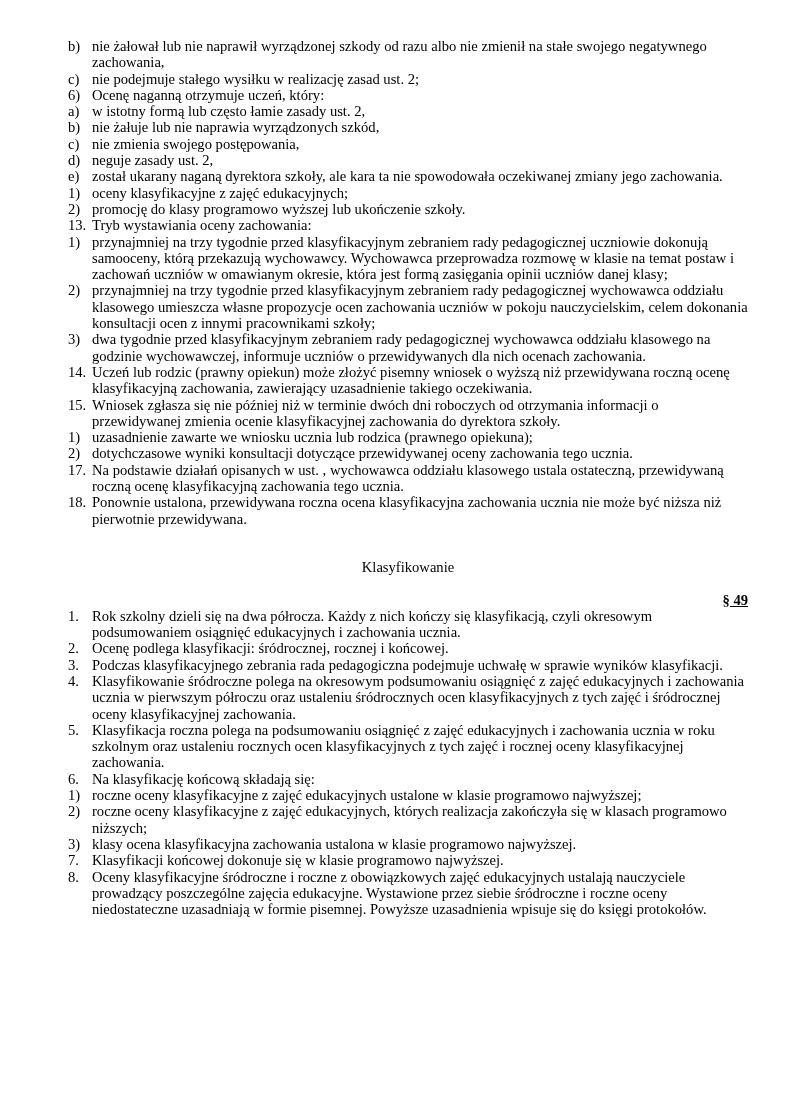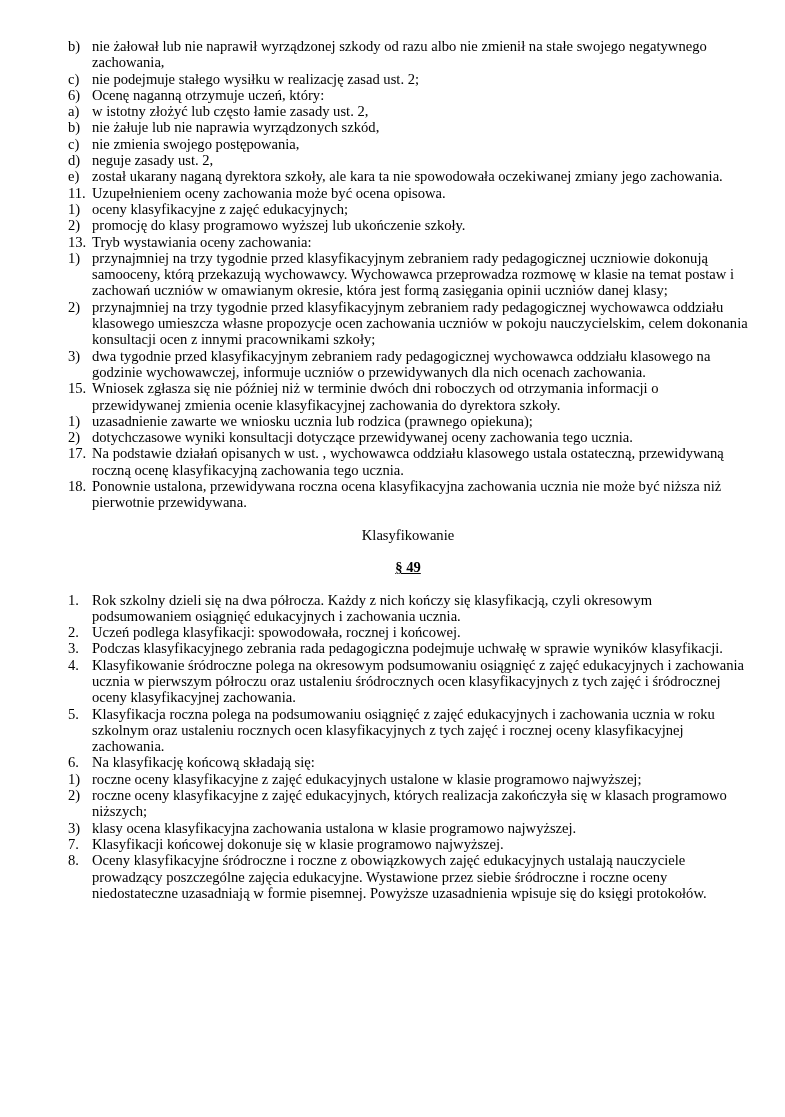--- a/index.html
+++ b/index.html
@@ -5,63 +5,59 @@
   html, body { margin: 0; padding: 0; background: #ffffff; }
   body { width: 785px; height: 1117px; position: relative; overflow: hidden; }
   .page {
     position: absolute; left: 68px; top: 38px; width: 680px;
     font-family: "Liberation Serif", serif; font-size: 14.6px; line-height: 16.3px; color: #000;
   }
   .item { display: flex; margin: 0; }
   .item .num { width: 24px; flex: 0 0 24px; }
   .item .txt { flex: 1 1 auto; }
   .gap { height: 16.3px; }
-  .heading { text-align: center; margin: 0; }
-  .para { text-align: center; font-weight: bold; margin: 16px; text-decoration: underline; }
+  .heading { text-align: center; margin: 16px; }
+  .para { text-align: right; font-weight: bold; margin: 0; text-decoration: underline; }
 </style>
 </head>
 <body>
 
 <div class="page">
   <div id="list-a">
       <div class="item">
         <span class="num">b)</span>
         <span class="txt">nie żałował lub nie naprawił wyrządzonej szkody od razu albo nie zmienił na stałe swojego negatywnego zachowania,</span>
       </div>
       <div class="item">
         <span class="num">c)</span>
         <span class="txt">nie podejmuje stałego wysiłku w realizację zasad ust. 2;</span>
       </div>
       <div class="item">
         <span class="num">6)</span>
         <span class="txt">Ocenę naganną otrzymuje uczeń, który:</span>
       </div>
       <div class="item">
         <span class="num">a)</span>
-        <span class="txt">w istotny złożyć lub często łamie zasady ust. 2,</span>
+        <span class="txt">w istotny formą lub często łamie zasady ust. 2,</span>
       </div>
       <div class="item">
         <span class="num">b)</span>
         <span class="txt">nie żałuje lub nie naprawia wyrządzonych szkód,</span>
       </div>
       <div class="item">
         <span class="num">c)</span>
         <span class="txt">nie zmienia swojego postępowania,</span>
       </div>
       <div class="item">
         <span class="num">d)</span>
         <span class="txt">neguje zasady ust. 2,</span>
       </div>
       <div class="item">
         <span class="num">e)</span>
         <span class="txt">został ukarany naganą dyrektora szkoły, ale kara ta nie spowodowała oczekiwanej zmiany jego zachowania.</span>
-      </div>
-      <div class="item">
-        <span class="num">11.</span>
-        <span class="txt">Uzupełnieniem oceny zachowania może być ocena opisowa.</span>
       </div>
       <div class="item">
         <span class="num">1)</span>
         <span class="txt">oceny klasyfikacyjne z zajęć edukacyjnych;</span>
       </div>
       <div class="item">
         <span class="num">2)</span>
         <span class="txt">promocję do klasy programowo wyższej lub ukończenie szkoły.</span>
       </div>
       <div class="item">
@@ -72,20 +68,24 @@
         <span class="num">1)</span>
         <span class="txt">przynajmniej na trzy tygodnie przed klasyfikacyjnym zebraniem rady pedagogicznej uczniowie dokonują samooceny, którą przekazują wychowawcy. Wychowawca przeprowadza rozmowę w klasie na temat postaw i zachowań uczniów w omawianym okresie, która jest formą zasięgania opinii uczniów danej klasy;</span>
       </div>
       <div class="item">
         <span class="num">2)</span>
         <span class="txt">przynajmniej na trzy tygodnie przed klasyfikacyjnym zebraniem rady pedagogicznej wychowawca oddziału klasowego umieszcza własne propozycje ocen zachowania uczniów w pokoju nauczycielskim, celem dokonania konsultacji ocen z innymi pracownikami szkoły;</span>
       </div>
       <div class="item">
         <span class="num">3)</span>
         <span class="txt">dwa tygodnie przed klasyfikacyjnym zebraniem rady pedagogicznej wychowawca oddziału klasowego na godzinie wychowawczej, informuje uczniów o przewidywanych dla nich ocenach zachowania.</span>
+      </div>
+      <div class="item">
+        <span class="num">14.</span>
+        <span class="txt">Uczeń lub rodzic (prawny opiekun) może złożyć pisemny wniosek o wyższą niż przewidywana roczną ocenę klasyfikacyjną zachowania, zawierający uzasadnienie takiego oczekiwania.</span>
       </div>
       <div class="item">
         <span class="num">15.</span>
         <span class="txt">Wniosek zgłasza się nie później niż w terminie dwóch dni roboczych od otrzymania informacji o przewidywanej zmienia ocenie klasyfikacyjnej zachowania do dyrektora szkoły.</span>
       </div>
       <div class="item">
         <span class="num">1)</span>
         <span class="txt">uzasadnienie zawarte we wniosku ucznia lub rodzica (prawnego opiekuna);</span>
       </div>
       <div class="item">
@@ -104,21 +104,21 @@
   <div class="gap"></div>
   <p class="heading">Klasyfikowanie</p>
   <p class="para">§ 49</p>
   <div id="list-b">
       <div class="item">
         <span class="num">1.</span>
         <span class="txt">Rok szkolny dzieli się na dwa półrocza. Każdy z nich kończy się klasyfikacją, czyli okresowym podsumowaniem osiągnięć edukacyjnych i zachowania ucznia.</span>
       </div>
       <div class="item">
         <span class="num">2.</span>
-        <span class="txt">Uczeń podlega klasyfikacji: spowodowała, rocznej i końcowej.</span>
+        <span class="txt">Ocenę podlega klasyfikacji: śródrocznej, rocznej i końcowej.</span>
       </div>
       <div class="item">
         <span class="num">3.</span>
         <span class="txt">Podczas klasyfikacyjnego zebrania rada pedagogiczna podejmuje uchwałę w sprawie wyników klasyfikacji.</span>
       </div>
       <div class="item">
         <span class="num">4.</span>
         <span class="txt">Klasyfikowanie śródroczne polega na okresowym podsumowaniu osiągnięć z zajęć edukacyjnych i zachowania ucznia w pierwszym półroczu oraz ustaleniu śródrocznych ocen klasyfikacyjnych z tych zajęć i śródrocznej oceny klasyfikacyjnej zachowania.</span>
       </div>
       <div class="item">

